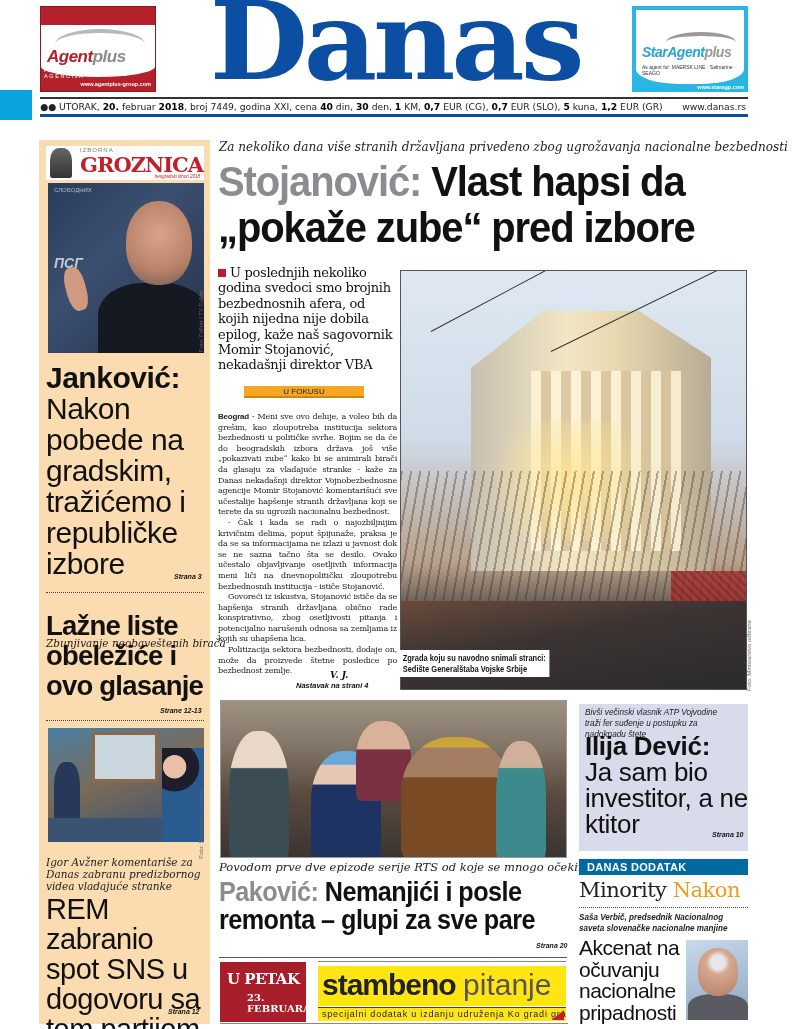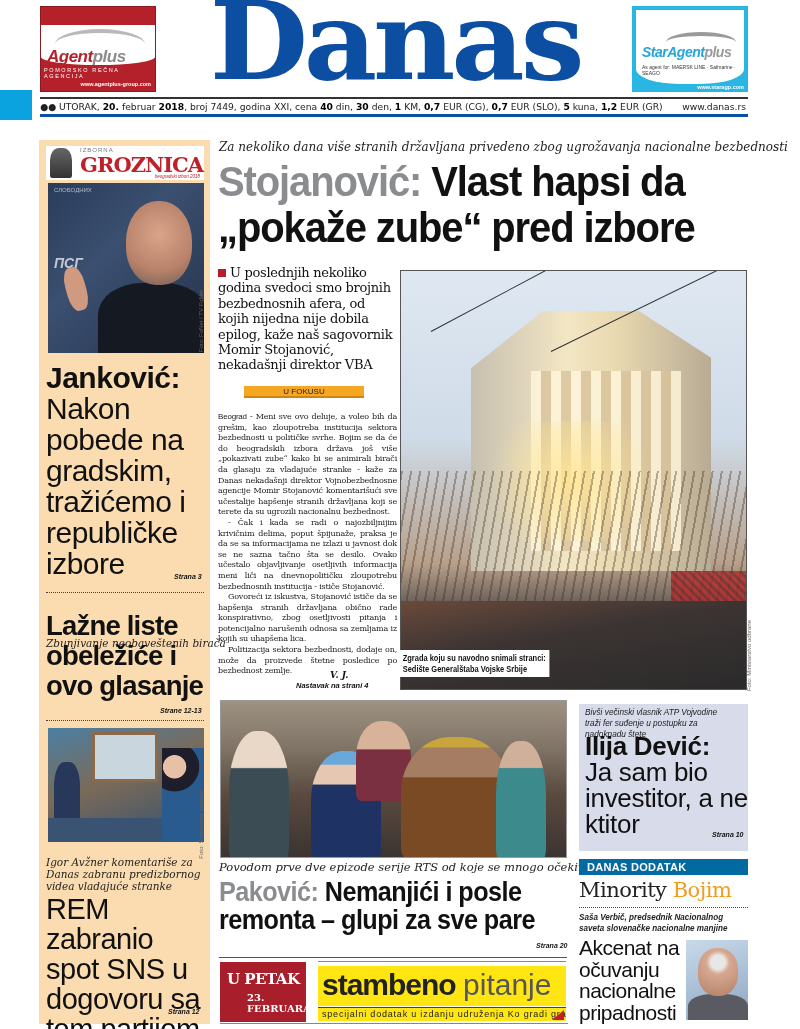--- a/index.html
+++ b/index.html
@@ -1,21 +1,21 @@
 <!DOCTYPE html>
 <html><head>
 <meta charset="utf-8">
 <style>
   * { box-sizing: border-box; margin: 0; padding: 0; }
   body { width: 800px; height: 1029px; background: #fff; position: relative; overflow: hidden; font-family: "Liberation Sans", sans-serif; color: #111; }
   .abs { position: absolute; }
 
   
   .ad-left { left: 40px; top: 6px; width: 116px; height: 86px; background: #b5212b; border: 1px solid #8a1a20; }
-  .ad-left .inner { position: absolute; left: 0; top: 18px; width: 114px; height: 40px; background: #fff; border-radius: 0 0 50% 50% / 0 0 20% 20%; }
+  .ad-left .inner { position: absolute; left: 0; top: 18px; width: 114px; height: 52px; background: #fff; border-radius: 0 0 50% 50% / 0 0 20% 20%; }
   .ad-left .arc { position: absolute; left: 14px; top: 4px; width: 90px; height: 30px; border-top: 4px solid #b9b9b9; border-radius: 50% 50% 0 0; }
   .ad-left .brand { position: absolute; left: 6px; top: 22px; font-weight: bold; font-style: italic; font-size: 17px; color: #b5212b; letter-spacing: -0.5px; }
   .ad-left .brand span { color: #8c8c8c; }
   .ad-left .sub { position: absolute; left: 3px; top: 60px; font-size: 5.5px; letter-spacing: 1.6px; color: #fff; }
   .ad-left .url { position: absolute; right: 4px; bottom: 4px; font-size: 5.5px; color: #fff; font-weight: bold; }
 
   .logo { left: 172px; top: -14px; width: 446px; height: 110px; font-family: "DejaVu Serif", serif; font-weight: bold; font-size: 108px; color: #0b4ea2; letter-spacing: -4px; line-height: 110px; text-align: center; transform: scaleX(1.05); }
 
   .ad-right { left: 632px; top: 6px; width: 116px; height: 86px; background: #29b6e3; }
   .ad-right .inner { position: absolute; left: 4px; top: 4px; width: 108px; height: 74px; background: #fff; border-radius: 0 0 40% 40% / 0 0 20% 20%; }
@@ -69,21 +69,21 @@
   .main-title .grey { color: #8a8c90; }
 
   .lead { left: 218px; top: 265px; width: 180px; font-family: "DejaVu Serif", serif; font-size: 13px; line-height: 15.4px; color: #111; letter-spacing: -0.3px; }
   .lead .sq { display: inline-block; width: 8px; height: 8px; background: #b51d2d; margin-right: 4px; }
 
   .fokus { left: 244px; top: 386px; width: 120px; height: 12px; background: #f5a623; border-bottom: 2px solid #d08413; font-size: 8px; text-align: center; line-height: 11px; color: #222; }
 
   .body-text { left: 218px; top: 412px; width: 179px; font-family: "DejaVu Serif", serif; font-size: 8px; line-height: 10.6px; color: #222; text-align: justify; letter-spacing: -0.2px; }
   .body-text p { text-indent: 10px; }
   .body-text p.first { text-indent: 0; }
-  .body-text .place { font-weight: normal; font-family: "Liberation Sans", sans-serif; }
+  .body-text .place { font-weight: bold; font-family: "Liberation Sans", sans-serif; }
   .author { left: 330px; top: 670px; font-size: 9px; font-weight: bold; font-style: italic; font-family: "DejaVu Serif", serif; }
   .continued { left: 296px; top: 681px; font-size: 7.5px; font-weight: bold; font-style: italic; }
 
   .photo-building { left: 400px; top: 270px; width: 347px; height: 420px; overflow: hidden; background: linear-gradient(180deg, #dfe8f2 0%, #cfdbe8 40%, #b7a08a 70%, #3e3b3d 85%, #2a2829 100%); border: 1px solid #555; }
   .photo-building .tower { position: absolute; left: 70px; top: 40px; width: 240px; height: 260px; background: linear-gradient(90deg, #c7c0b0, #f3e6c4 40%, #e9d9b0 60%, #b8ab94); clip-path: polygon(30% 0, 70% 0, 100% 18%, 100% 100%, 0 100%, 0 22%); }
   .photo-building .cols { position: absolute; left: 130px; top: 100px; width: 150px; height: 180px; background: repeating-linear-gradient(90deg, #fff7dc 0 10px, #d8c29a 10px 20px); opacity: 0.8; }
   .photo-building .lights { position: absolute; left: 90px; top: 150px; width: 200px; height: 120px; background: radial-gradient(circle at 40% 50%, rgba(255,230,150,0.9), rgba(255,200,100,0) 60%); }
   .photo-building .trees { position: absolute; left: 0; top: 200px; width: 347px; height: 140px; background: repeating-linear-gradient(100deg, rgba(60,40,30,0.35) 0 2px, transparent 2px 9px); }
   .photo-building .road { position: absolute; left: 0; top: 330px; width: 347px; height: 90px; background: linear-gradient(170deg, #6a4a3a 0%, #3c3433 40%, #2a2a2a 100%); }
   .photo-building .fence { position: absolute; left: 270px; top: 300px; width: 77px; height: 40px; background: repeating-linear-gradient(45deg, #b52a2a 0 3px, #7a2a2a 3px 6px); opacity: 0.8; }
@@ -292,21 +292,21 @@
 <div class="abs devic"></div>
 <div class="abs devic-kicker">Bivši večinski vlasnik ATP Vojvodine traži fer suđenje u postupku za nadoknadu štete</div>
 <div class="abs devic-title">
   <span class="bold">Ilija Dević:</span>
   <span>Ja sam bio investitor, a ne ktitor</span>
 </div>
 <div class="abs page-ref devic-ref">Strana 10</div>
 
 <div class="abs dodatak">DANAS DODATAK</div>
 <div class="abs minority">
-  <span>Minority</span> <span class="news">Bojim</span>
+  <span>Minority</span> <span class="news">Nakon</span>
 </div>
 <div class="abs dots min-dots"></div>
 <div class="abs min-kicker">Saša Verbič, predsednik Nacionalnog saveta slovenačke nacionalne manjine</div>
 <div class="abs min-title">Akcenat na očuvanju nacionalne pripadnosti</div>
 <div class="abs photo-verbic">
   <div class="suit"></div>
   <div class="head"></div>
 </div>
 
 </body></html>

